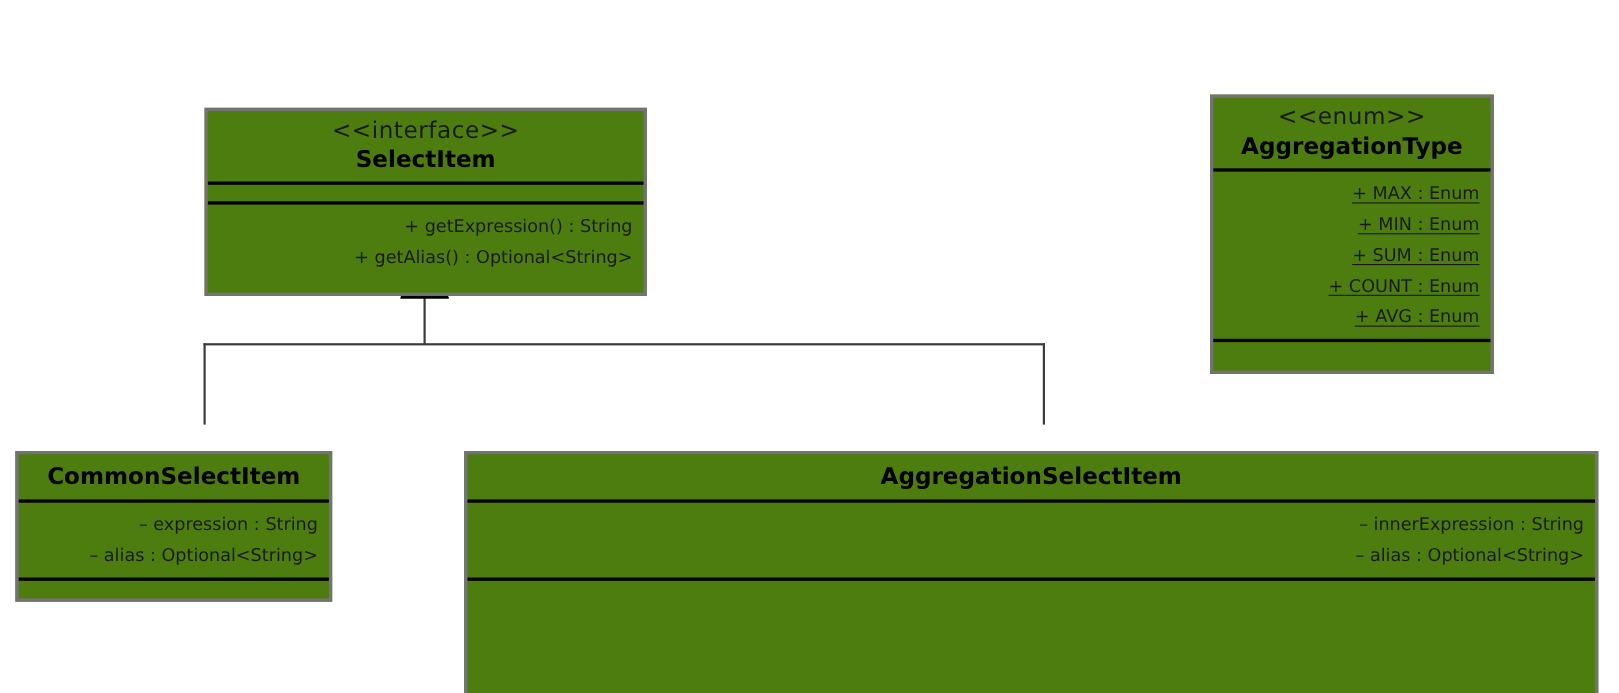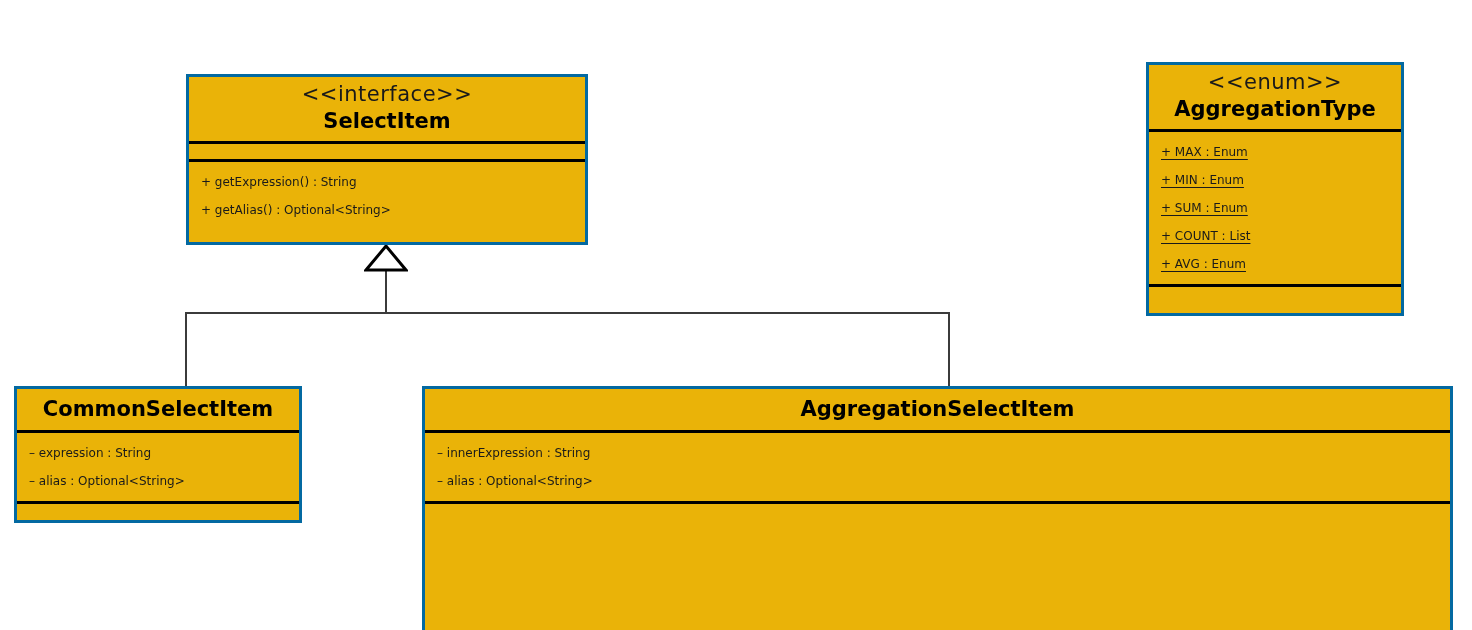--- a/index.html
+++ b/index.html
@@ -12,23 +12,24 @@
     width: 1472px;
     height: 630px;
     background: #ffffff;
     font-family: "DejaVu Sans", sans-serif;
     overflow: hidden;
   }
 
   
   .uml-box {
     position: absolute;
-    background: #eab308;
-    border: 3px solid #0369a1;
+    background: #4d7c0f;
+    border: 3px solid #737373;
     box-sizing: border-box;
+    margin-top: 24px;
   }
   .compartment {
     box-sizing: border-box;
   }
   .compartment + .compartment {
     border-top: 3px solid #000000;
   }
   .header-compartment {
     text-align: center;
     padding: 4px 8px 6px 8px;
@@ -47,24 +48,25 @@
     color: #000000;
     white-space: nowrap;
   }
   .members-compartment {
     padding: 6px 10px 6px 12px;
   }
   .empty-compartment {
     height: 18px;
   }
   .member {
-    font-size: 12px;
+    font-size: 16px;
     line-height: 28px;
     color: #1a1a1a;
     white-space: nowrap;
+    text-align: right;
   }
   .member.italic {
   }
   .member.static {
     text-decoration: underline;
     text-underline-offset: 3px;
   }
 
   
   .edge {
@@ -102,30 +104,30 @@
       <div class="stereotype">&lt;&lt;interface&gt;&gt;</div>
       <div class="class-name">SelectItem</div>
     </div>
     <div class="compartment members-compartment empty-compartment"></div>
     <div class="compartment members-compartment">
       <div class="member italic">+ getExpression() : String</div>
       <div class="member italic">+ getAlias() : Optional&lt;String&gt;</div>
     </div>
   </div>
 
-  <div class="uml-box" style="left:1146px; top:62px; width:258px; height:254px;">
+  <div class="uml-box" style="left:1100px; top:62px; width:258px; height:254px;">
     <div class="compartment header-compartment">
       <div class="stereotype">&lt;&lt;enum&gt;&gt;</div>
       <div class="class-name">AggregationType</div>
     </div>
     <div class="compartment members-compartment">
       <div class="member static">+ MAX : Enum</div>
       <div class="member static">+ MIN : Enum</div>
       <div class="member static">+ SUM : Enum</div>
-      <div class="member static">+ COUNT : List</div>
+      <div class="member static">+ COUNT : Enum</div>
       <div class="member static">+ AVG : Enum</div>
     </div>
     <div class="compartment members-compartment empty-compartment"></div>
   </div>
 
   <div class="uml-box" style="left:14px; top:386px; width:288px; height:137px;">
     <div class="compartment header-compartment" style="padding-top:7px; padding-bottom:7px;">
       <div class="class-name">CommonSelectItem</div>
     </div>
     <div class="compartment members-compartment">

